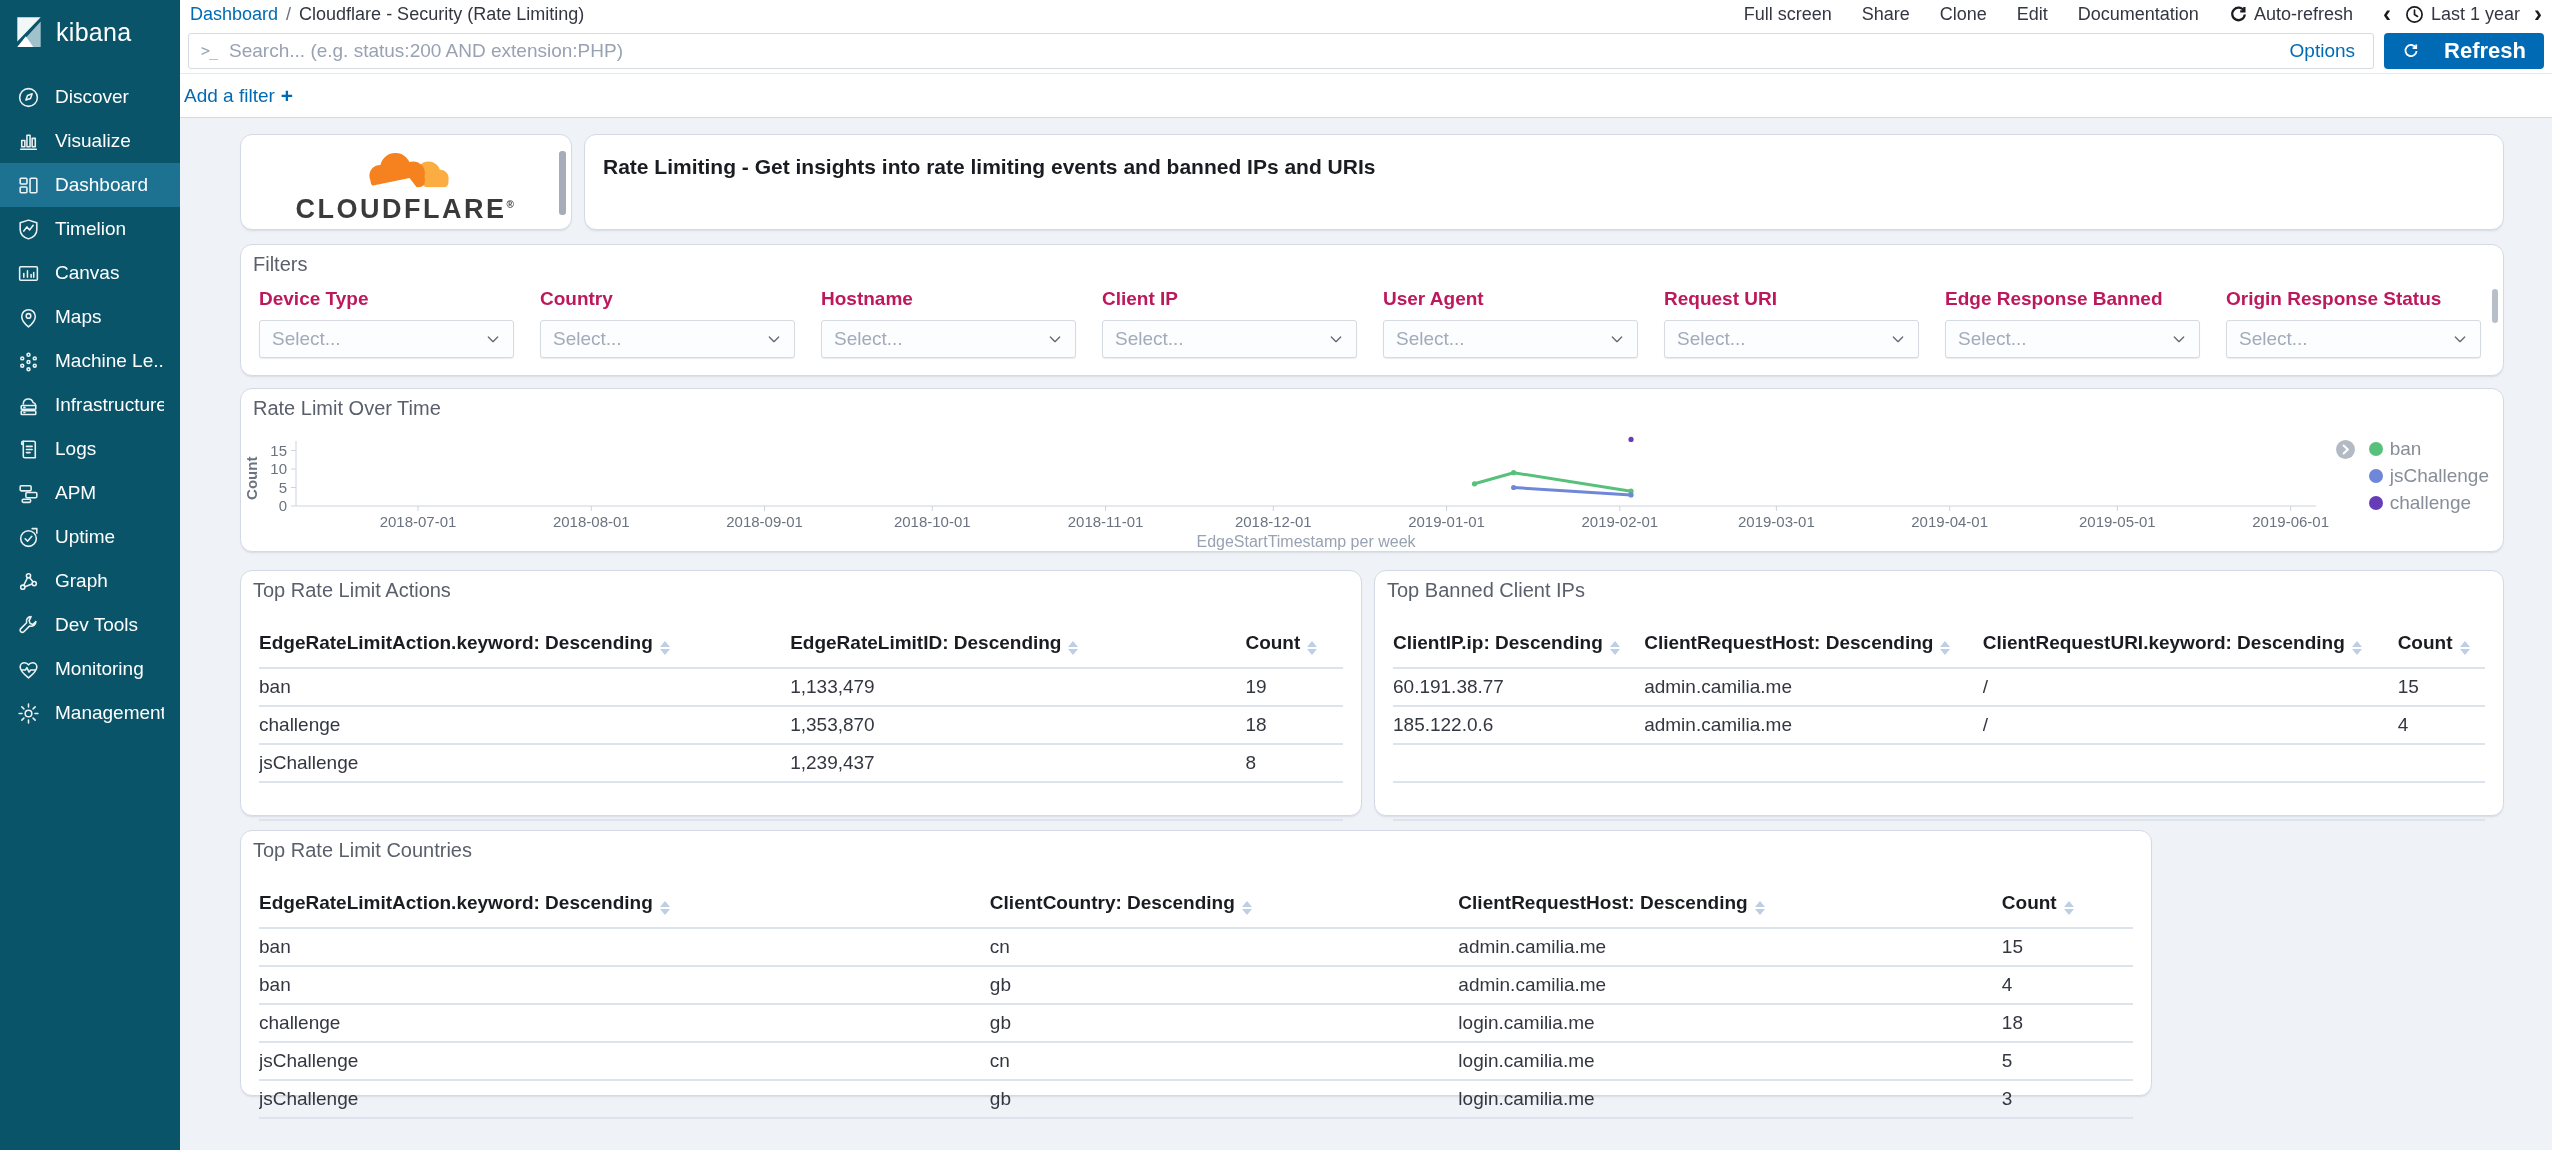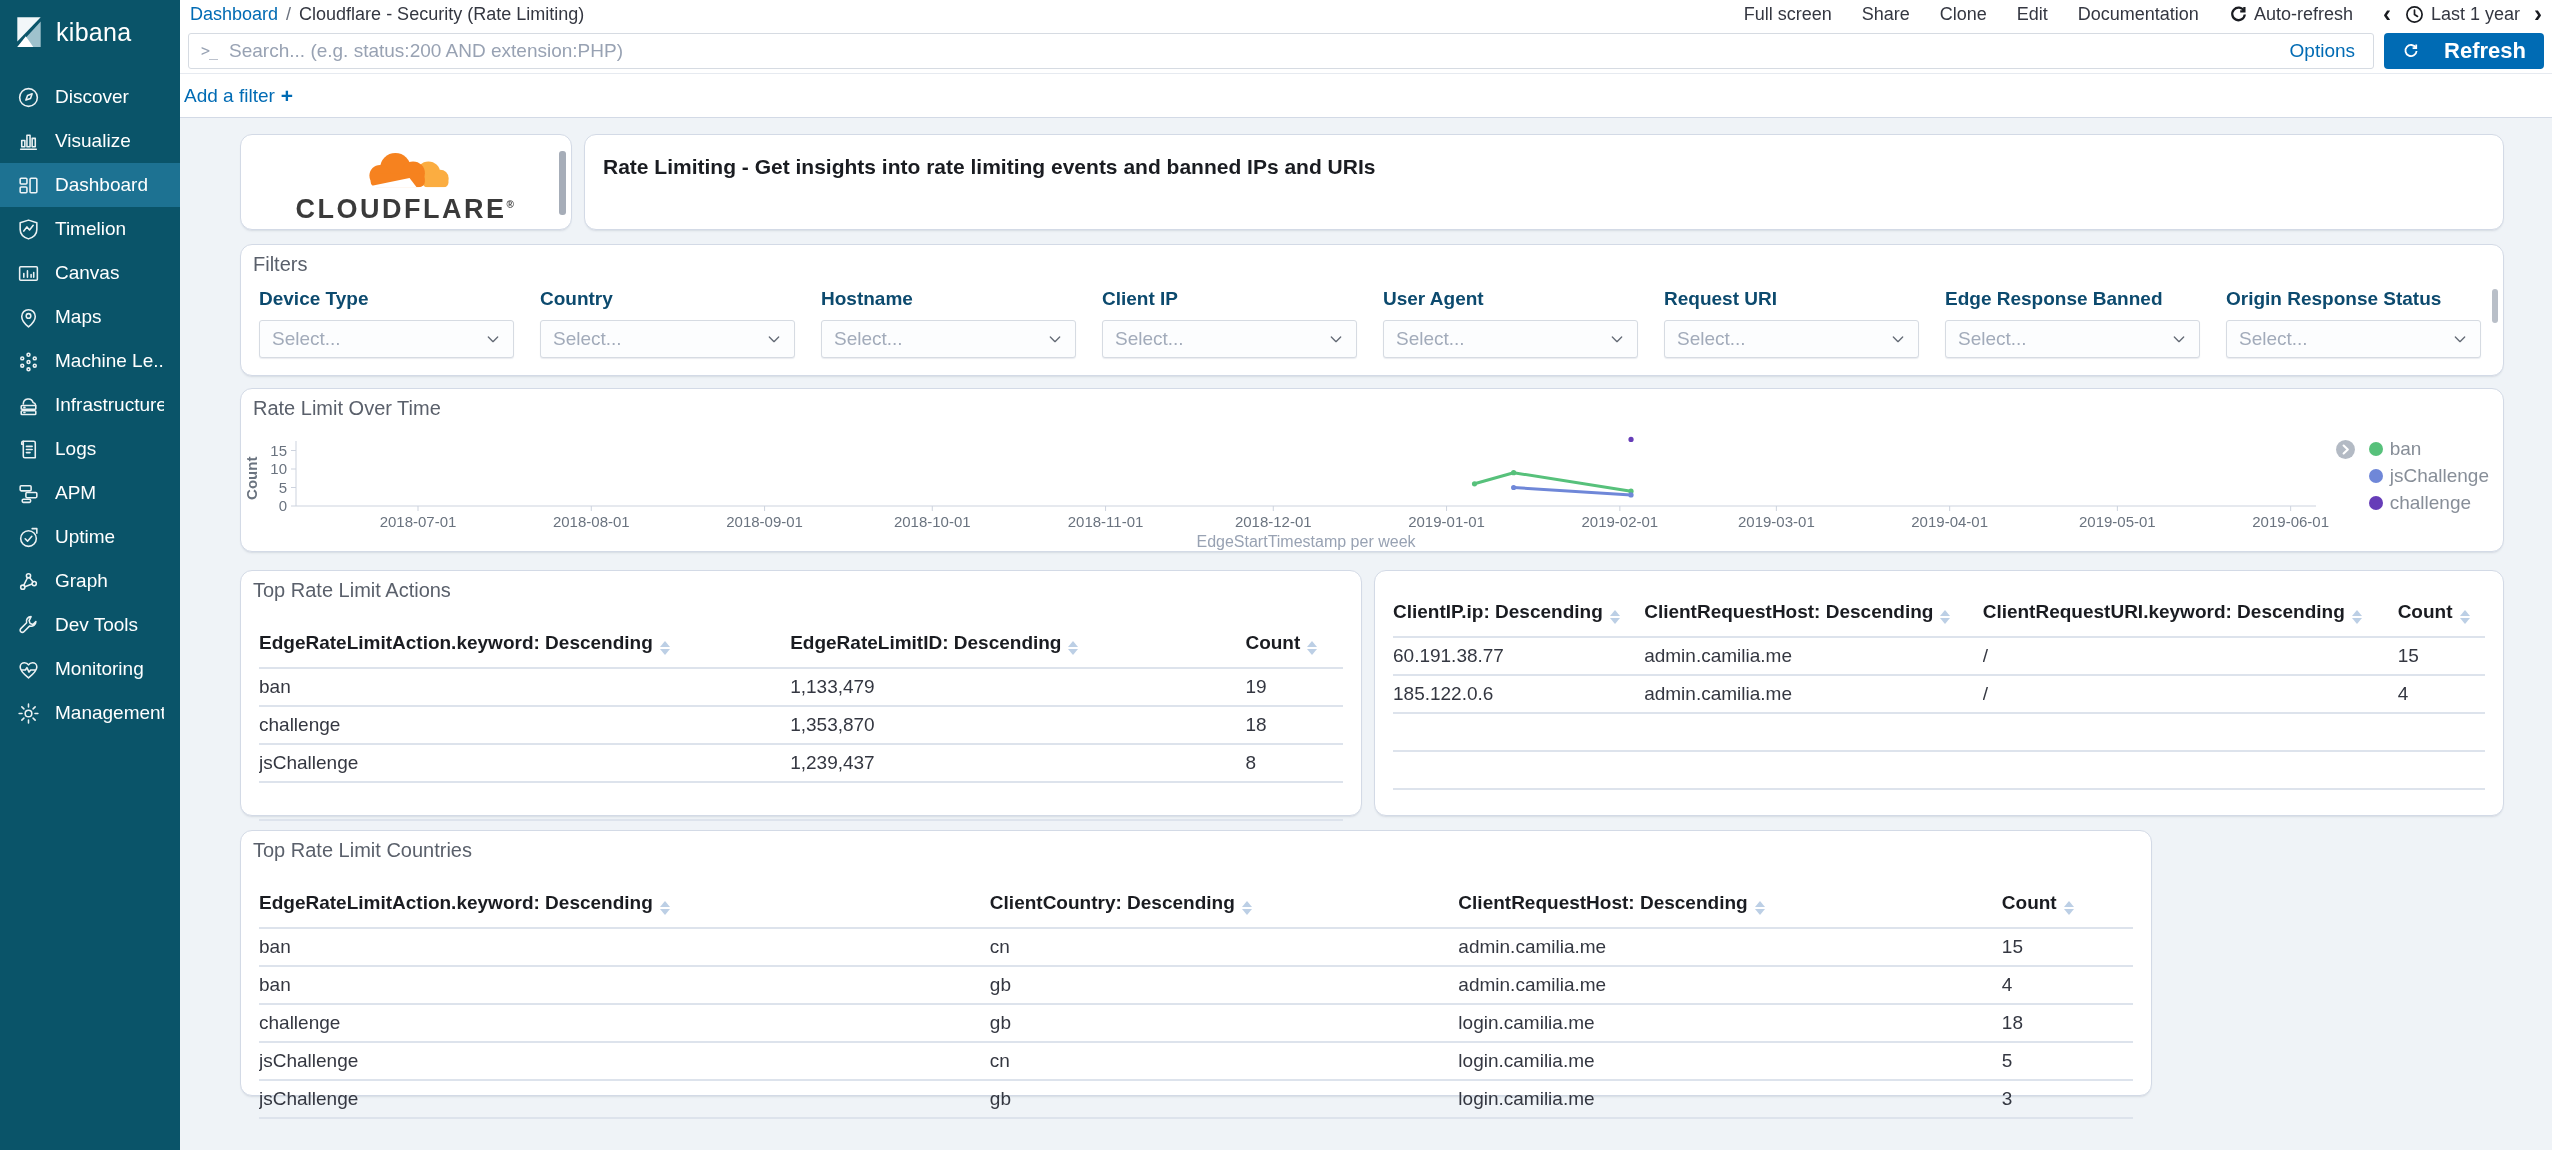--- a/index.html
+++ b/index.html
@@ -56,21 +56,21 @@
   .cf-text { font-size:27px; font-weight:bold; color:#3a3a3a; letter-spacing:2.5px; line-height:1; margin-top:-2px; }
   .cf-reg { font-size:10px; vertical-align:super; }
   .scroll-thumb { position:absolute; background:#a6adb8; border-radius:3px; }
 
   #panel-header { left:584px; top:134px; width:1920px; height:96px; }
   .header-title { font-size:21px; font-weight:bold; color:#1a1c21; padding:20px 18px; }
 
   #panel-filters { left:240px; top:244px; width:2264px; height:132px; }
   .filters-row { display:flex; gap:26px; padding:12px 18px 0 18px; }
   .filter-field { width:255px; }
-  .filter-label { font-size:19px; font-weight:bold; color:#0c4a6e; margin-bottom:10px; }
+  .filter-label { font-size:19px; font-weight:bold; color:#be185d; margin-bottom:10px; }
   .select-box { height:38px; border:1px solid #d6dbe2; border-radius:3px; background:#fcfdfe; display:flex; align-items:center; justify-content:space-between; padding:0 12px; cursor:pointer; box-shadow:0 1px 1px rgba(152,162,179,.2); }
   .select-ph { color:#a2abba; font-size:19px; }
   .select-box svg { width:16px; height:16px; color:#636a75; }
 
   #panel-chart { left:240px; top:388px; width:2264px; height:164px; }
   .legend { position:absolute; right:14px; top:50px; display:flex; flex-direction:column; gap:7px; }
   .legend-row { display:flex; align-items:center; gap:7px; height:20px; cursor:pointer; }
   .legend-indent { width:27px; display:flex; align-items:center; }
   .legend-dot { width:14px; height:14px; border-radius:50%; flex:none; }
   .legend-label { font-size:19px; color:#878e98; }
@@ -498,20 +498,21 @@
             <td>&nbsp;</td>
             <td>&nbsp;</td>
             <td>&nbsp;</td>
           </tr>
         </tbody>
       </table>
     </div>
 </div>
 
 <div class="panel" id="panel-banned">
+  <div class="panel-title">Top Banned Client IPs</div>
   <div id="table-banned">
       <table class="viz-table">
         <colgroup>
           <col style="width: 23%;">
           <col style="width: 31%;">
           <col style="width: 38%;">
           <col style="width: 8%;">
         </colgroup>
         <thead>
           <tr>

